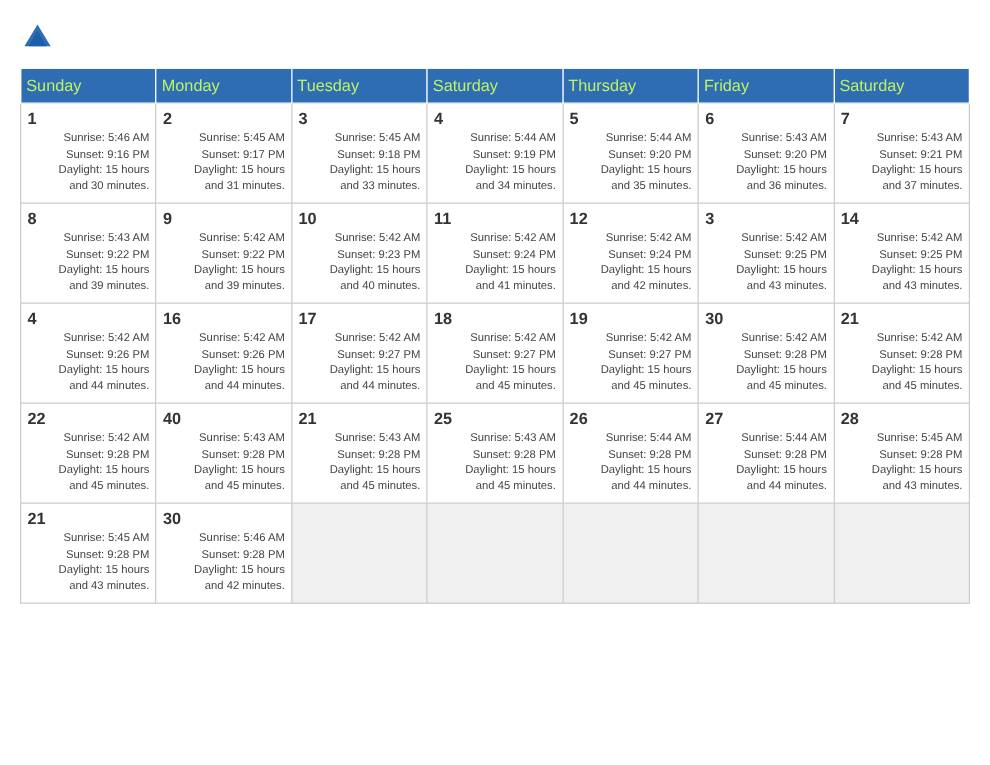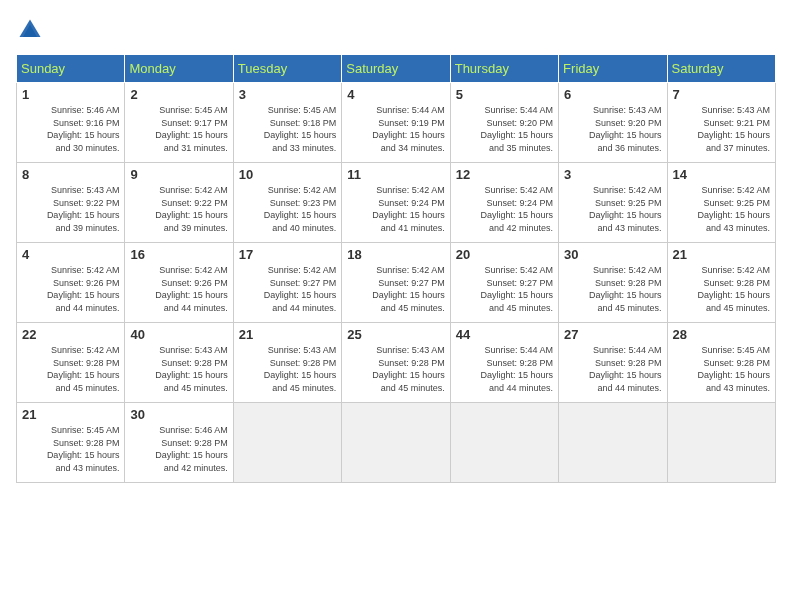--- a/index.html
+++ b/index.html
@@ -250,21 +250,21 @@
 and 44 minutes.</div>
         </td>
         <td>
           <span class="day-number">18</span>
           <div class="day-info" style="white-space: pre-line;">Sunrise: 5:42 AM
 Sunset: 9:27 PM
 Daylight: 15 hours
 and 45 minutes.</div>
         </td>
         <td>
-          <span class="day-number">20</span>
+          <span class="day-number">19</span>
           <div class="day-info" style="white-space: pre-line;">Sunrise: 5:42 AM
 Sunset: 9:27 PM
 Daylight: 15 hours
 and 45 minutes.</div>
         </td>
         <td>
           <span class="day-number">30</span>
           <div class="day-info" style="white-space: pre-line;">Sunrise: 5:42 AM
 Sunset: 9:28 PM
 Daylight: 15 hours
@@ -301,21 +301,21 @@
 and 45 minutes.</div>
         </td>
         <td>
           <span class="day-number">25</span>
           <div class="day-info" style="white-space: pre-line;">Sunrise: 5:43 AM
 Sunset: 9:28 PM
 Daylight: 15 hours
 and 45 minutes.</div>
         </td>
         <td>
-          <span class="day-number">44</span>
+          <span class="day-number">26</span>
           <div class="day-info" style="white-space: pre-line;">Sunrise: 5:44 AM
 Sunset: 9:28 PM
 Daylight: 15 hours
 and 44 minutes.</div>
         </td>
         <td>
           <span class="day-number">27</span>
           <div class="day-info" style="white-space: pre-line;">Sunrise: 5:44 AM
 Sunset: 9:28 PM
 Daylight: 15 hours

